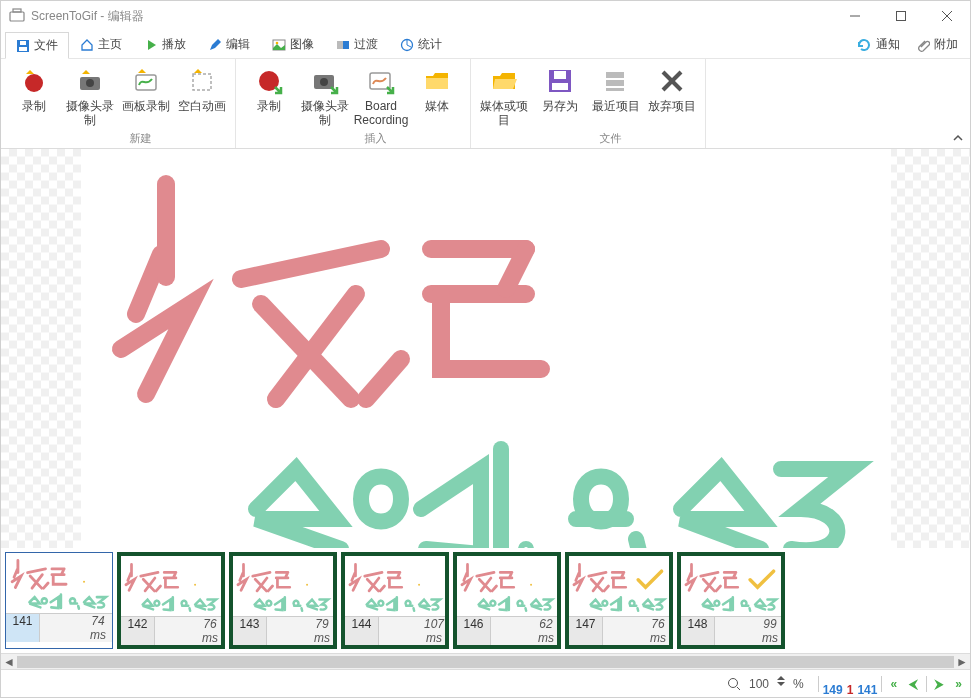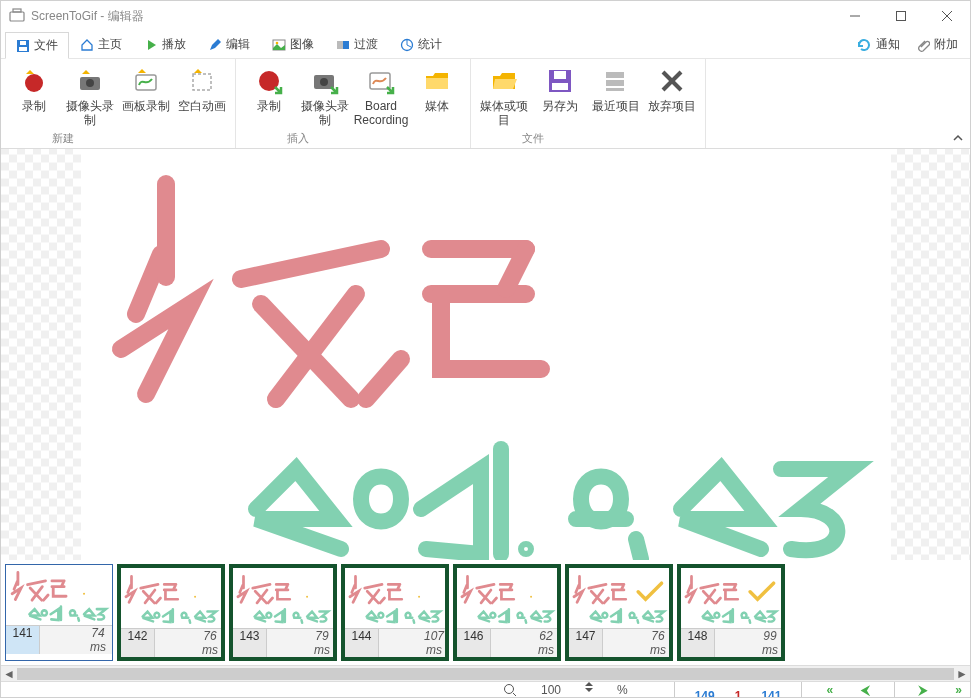--- a/index.html
+++ b/index.html
@@ -9,38 +9,38 @@
 .titlebar .title{flex:0 0 auto;}
 .titlebar .spacer{flex:1;}
 .winbtn{width:46px;height:30px;display:flex;align-items:center;justify-content:center;color:#555;}
 .tabbar{display:flex;align-items:center;height:28px;border-bottom:1px solid #e6e6e6;padding:0 4px;}
 .tab{display:flex;align-items:center;gap:4px;padding:4px 10px;color:#444;cursor:pointer;border:1px solid transparent;}
 .tab.active{background:#fff;border:1px solid #d8d8d8;border-bottom-color:#fff;position:relative;top:1px;}
 .tab .ticon{width:14px;height:14px;display:inline-flex;align-items:center;justify-content:center;}
 .tabbar .flex{flex:1;}
 .ntab{display:flex;align-items:center;gap:4px;padding:4px 8px;color:#444;}
 .ribbon{display:flex;border-bottom:1px solid #dcdcdc;background:#fff;position:relative;}
-.group{display:flex;flex-direction:column;padding:4px 6px 2px;border-right:1px solid #e5e5e5;}
+.group{display:flex;flex-direction:column;align-items:center;padding:4px 6px 2px;border-right:1px solid #e5e5e5;}
 .group .row{display:flex;gap:2px;}
 .gbtn{display:flex;flex-direction:column;align-items:center;justify-content:flex-start;width:54px;padding:2px;cursor:pointer;text-align:center;color:#444;}
 .gbtn .gicon{width:32px;height:32px;display:flex;align-items:center;justify-content:center;margin-bottom:2px;}
 .gbtn .glabel{line-height:14px;min-height:28px;display:flex;align-items:flex-start;justify-content:center;}
 .group .gtitle{color:#888;font-size:11px;margin-top:2px;margin-left:45px;}
 .collapse{position:absolute;right:6px;bottom:4px;color:#666;cursor:pointer;}
 .canvas-area{flex:1;background:repeating-conic-gradient(#f0f0f0 0% 25%,#fff 0% 50%) 0/16px 16px;display:flex;align-items:flex-start;justify-content:center;overflow:hidden;}
 .frame{background:#fff;width:810px;height:420px;margin-top:0;position:relative;}
 .frames{display:flex;gap:4px;padding:4px;overflow:hidden;background:#fff;}
 .thumb{border:4px solid #14532d;width:108px;display:flex;flex-direction:column;cursor:pointer;}
 .thumb.sel{border:1px solid #36a;}
 .thumb .timg{height:60px;background:#fff;display:flex;align-items:center;justify-content:center;overflow:hidden;}
 .thumb .tinfo{display:flex;background:#f3f3f3;border-top:1px solid #ccc;font-size:11px;}
 .thumb .tnum{flex:0 0 34px;text-align:center;background:#e8e8e8;border-right:1px solid #ccc;color:#333;}
 .thumb.sel .tnum{background:#cfe5f6;}
 .thumb .tms{flex:1;text-align:center;font-style:italic;color:#555;padding-left:44px;}
-.statusbar{height:16px;border-top:1px solid #dcdcdc;display:flex;align-items:center;padding:0 4px;gap:20px;color:#555;}
+.statusbar{height:28px;border-top:1px solid #dcdcdc;display:flex;align-items:center;padding:0 4px;gap:4px;color:#555;}
 .statusbar .flex{flex:1;}
 .sbtn{padding:0 4px;cursor:pointer;display:flex;align-items:center;height:18px;}
 .navnum{font-weight:bold;margin-top:12px;}
 .scrolltrack{height:16px;background:#f0f0f0;border-top:1px solid #dcdcdc;position:relative;}
 .scrollthumb-h{position:absolute;left:16px;right:16px;top:2px;height:12px;background:#cdcdcd;}
 .scrollarrow{position:absolute;top:0;width:16px;height:16px;display:flex;align-items:center;justify-content:center;color:#666;}
 svg{display:block;}
 </style>
 </head>
 <body>

